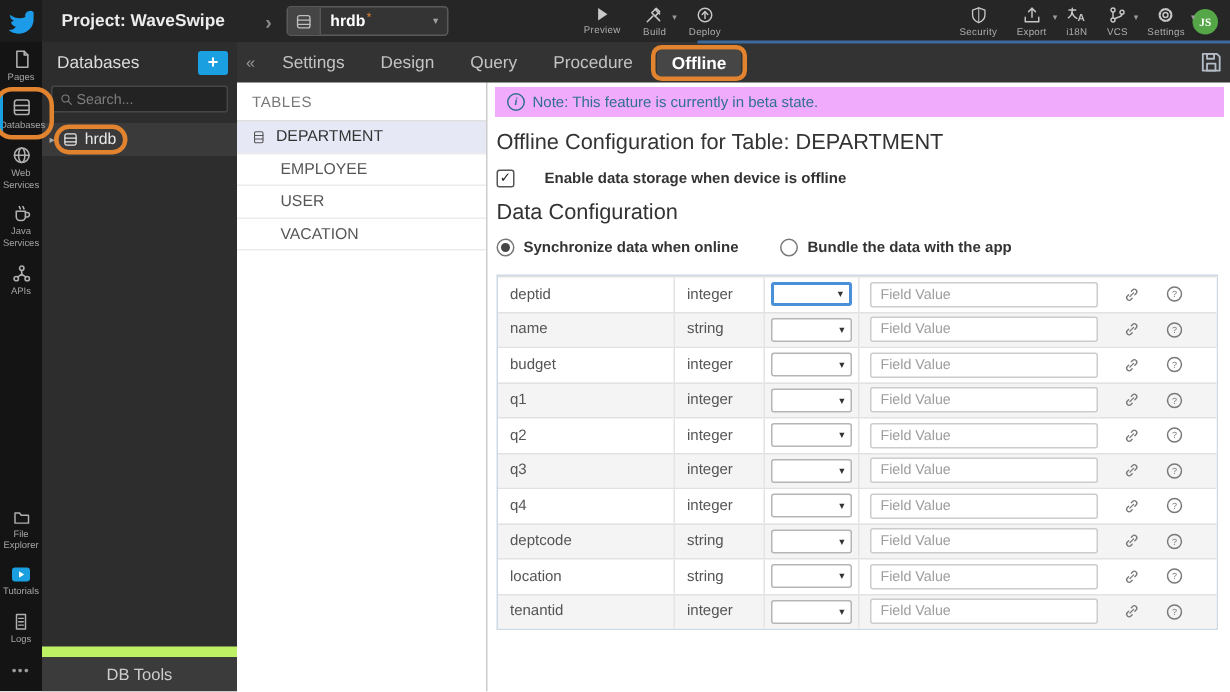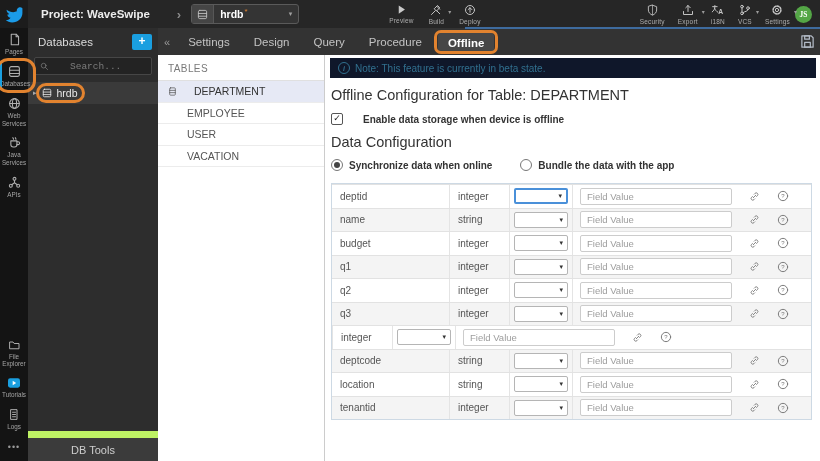--- a/index.html
+++ b/index.html
@@ -50,21 +50,21 @@
   .ring-offline{left:-4px;right:-4px;top:-3px;bottom:-3px;border-radius:7px;}
 
   
   .dbpanel{position:absolute;left:28px;top:28px;width:130px;height:433px;background:#2d2d2d;
            display:flex;flex-direction:column;z-index:4;}
   .dbp-head{display:flex;align-items:center;padding:6px 6px 5px 10px;}
   .dbp-title{color:#dcdcdc;font-size:11.5px;}
   .add-btn{margin-left:auto;width:20px;height:16px;background:#1a9fe0;border-radius:2px;color:#fff;
            font-size:12px;line-height:15px;text-align:center;font-weight:bold;}
   .searchbox{margin:2px 6px 7px;height:18px;background:#232323;border:1px solid #464646;border-radius:2px;
-             display:flex;align-items:center;padding:0 5px;gap:19px;box-sizing:border-box;color:#7d7d7d;font-family:Liberation Mono, monospace;}
+             display:flex;align-items:center;padding:0 5px;gap:0;box-sizing:border-box;color:#7d7d7d;}
   .searchbox input{flex:1;background:transparent;border:none;outline:none;color:#cfcfcf;font-size:9.5px;
                    min-width:0;font-family:inherit;}
   .searchbox input::placeholder{color:#7d7d7d;}
   .dbrow{height:22px;display:flex;align-items:center;background:#3a3a3a;color:#fff;font-size:10.5px;
          padding-left:5px;gap:5px;}
   .exp{color:#a8a8a8;font-size:7px;}
   .exp::after{content:"\25B8";}
   .dbrow-inner{position:relative;display:flex;align-items:center;gap:5px;color:#e8e8e8;}
   .dbp-foot{margin-top:auto;height:23px;background:#3b3b3b;border-top:7px solid #bef264;color:#cecece;
             font-size:11px;display:flex;align-items:center;justify-content:center;}
@@ -78,27 +78,27 @@
   .tab-wrap{position:relative;margin-left:4px;}
   .tab.active{background:#464646;color:#fff;border-radius:3px;padding:4px 10px;font-weight:bold;}
   .savebtn{margin-left:auto;margin-right:5px;color:#b4bcc8;}
 
   
   .tablespanel{position:absolute;left:158px;top:55px;width:167px;height:406px;background:#fff;
                border-right:1px solid #ccc;z-index:3;box-sizing:border-box;}
   .tp-title{font-size:10px;color:#787878;padding:8px 10px 6px;letter-spacing:.4px;}
   .titem{height:20.5px;display:flex;align-items:center;padding-left:29px;font-size:10.5px;color:#555;
          border-top:1px solid #ececec;}
-  .titem.selected{background:#e6e9f5;padding-left:10px;gap:17px;color:#333;border-top:1px solid #e0e0e0;}
+  .titem.selected{background:#e6e9f5;padding-left:10px;gap:7px;color:#333;border-top:1px solid #e0e0e0;}
   .titem.selected .tico{color:#555;}
   .titem:last-child{border-bottom:1px solid #ececec;}
 
   
   .main{position:absolute;left:325px;top:55px;width:495px;height:406px;background:#fff;z-index:2;overflow:hidden;}
-  .note{margin:3px 4px 0 5px;background:#0f172a;padding:4px 8px;font-size:10px;color:#31708f;
+  .note{margin:3px 4px 0 5px;background:#f0abfc;padding:4px 8px;font-size:10px;color:#31708f;
         display:flex;align-items:center;gap:5px;}
   .info-i{width:10px;height:10px;border:1px solid #31708f;border-radius:50%;font-size:7px;font-style:italic;
           display:flex;align-items:center;justify-content:center;flex:none;font-weight:bold;}
   .info-i::after{content:"i";}
   .h1{font-size:14.5px;color:#333;margin:9px 6px 0;font-weight:normal;}
   .chkrow{margin:10px 6px 0;display:flex;align-items:center;gap:20px;font-size:10px;color:#333;font-weight:bold;}
   .chk{width:10px;height:10px;border:1px solid #555;border-radius:2px;background:#fff;color:#222;
        font-size:9px;line-height:9px;text-align:center;flex:none;}
   .chk.on::after{content:"\2713";}
   .radios{margin:9px 6px 0;display:flex;gap:28px;font-size:10px;font-weight:bold;color:#333;}
@@ -541,20 +541,21 @@
       <span class="rowic">
         <svg width="12" height="12" viewBox="0 0 16 16" class="ico">
                   <circle cx="8" cy="8" r="6.2"></circle>
                   <text x="8" y="11" text-anchor="middle" font-size="8" fill="currentColor" stroke="none">?</text>
                 </svg>
       </span>
     </div>
   </div>
 
   <div class="trow">
+    <div class="cell w1">q4</div>
     <div class="cell w2 c-type">integer</div>
     <div class="cell w3 c-order">
       <span class="sel">
                 <span class="scar"></span>
               </span>
     </div>
     <div class="cell w4 c-filter">
       <input class="fv" placeholder="Field Value" style="">
       <span class="rowic">
         <svg width="11" height="11" viewBox="0 0 16 16" class="ico">

